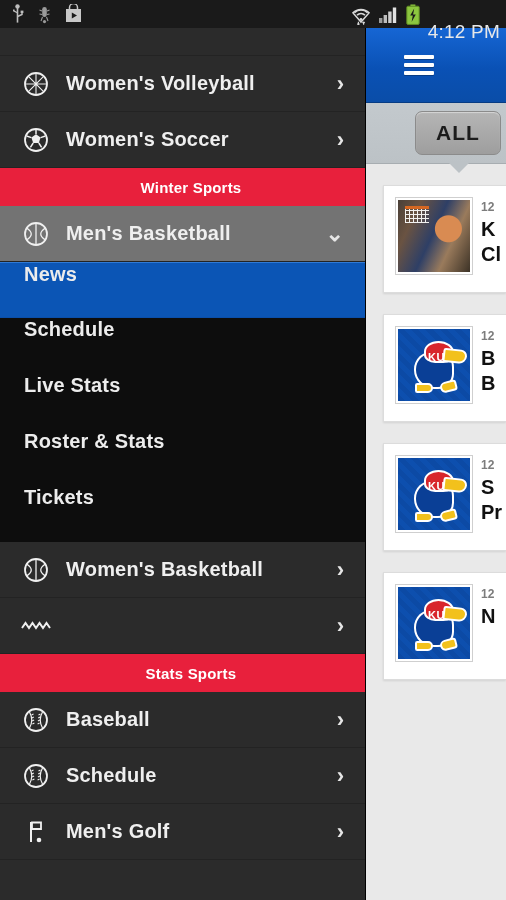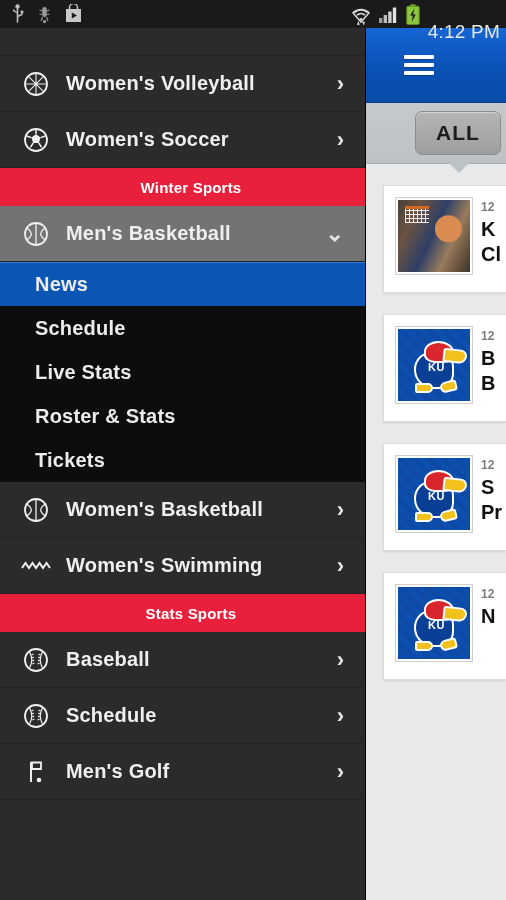--- a/index.html
+++ b/index.html
@@ -102,21 +102,21 @@
   .jh-head { position:absolute; left:26px; top:12px; width:30px; height:22px;
     background:#d8262c; border:2px solid #fff; border-radius:54% 58% 40% 42%; }
   .jh-beak { position:absolute; left:45px; top:20px; width:24px; height:14px;
     background:#f2c11c; border:2px solid #fff; border-radius:4px 10px 12px 3px;
     transform:rotate(6deg); }
   .jh-foot1 { position:absolute; left:17px; top:54px; width:18px; height:10px;
     background:#f2c11c; border:2px solid #fff; border-radius:4px 9px 9px 4px; }
   .jh-foot2 { position:absolute; left:42px; top:52px; width:17px; height:11px;
     background:#f2c11c; border:2px solid #fff; border-radius:9px 5px 5px 9px;
     transform:rotate(-14deg); }
-  .jh-ku { position:absolute; left:30px; top:32px; color:#fff;
+  .jh-ku { position:absolute; left:30px; top:22px; color:#fff;
     font-size:11px; font-weight:bold; letter-spacing:.5px;
     font-family:"Liberation Sans", sans-serif; }
 
   
   .drawer {
     position:absolute; top:28px; left:0; width:366px; height:872px;
     background:#2b2b2b; overflow:hidden; z-index:30;
   }
   .menu-row {
     display:flex; align-items:center; height:56px;
@@ -140,21 +140,21 @@
     padding-left:16px;
     justify-content:center;
   }
   .section-hdr span {
     color:#fff; font-size:15px; font-weight:bold; letter-spacing:.2px;
   }
 
   .menu-row.expanded { background:#737373; }
   .sub-list { background:#0d0d0d; }
   .sub-row {
-    height:44px; display:flex; align-items:center; padding-left:35px;
+    height:56px; display:flex; padding-left:24px;
     background:#0d0d0d;
   }
   .sub-row.active {
     background:#0b55b5; border-top:1px solid #2f7ad6;
     border-bottom:1px solid #08409040;
   }
   .sub-row span { color:#ececec; font-size:20px; font-weight:bold; letter-spacing:.2px; }
 
   .drawer-edge { position:absolute; top:0; right:0; width:1px; height:100%;
     background:#000; }
@@ -365,21 +365,20 @@
       <span class="m-label">Women's Basketball</span>
       <span class="m-chevron">›</span>
     </div>
 
     <div class="menu-row">
       <span class="m-icon">
         <svg width="30" height="16" viewBox="0 0 30 16">
           <path d="M1 10 L4.5 5 L8 10 L11.5 5 L15 10 L18.5 5 L22 10 L25.5 5 L29 10" fill="none" stroke="#f0f0f0" stroke-width="2" stroke-linejoin="miter"></path>
         </svg>
       </span>
-      <span class="m-label">Women's Swimming</span>
       <span class="m-chevron">›</span>
     </div>
 
     <div class="section-hdr">
       <span>Stats Sports</span>
     </div>
 
     <div class="menu-row">
       <span class="m-icon">
         <svg width="26" height="26" viewBox="0 0 26 26">

